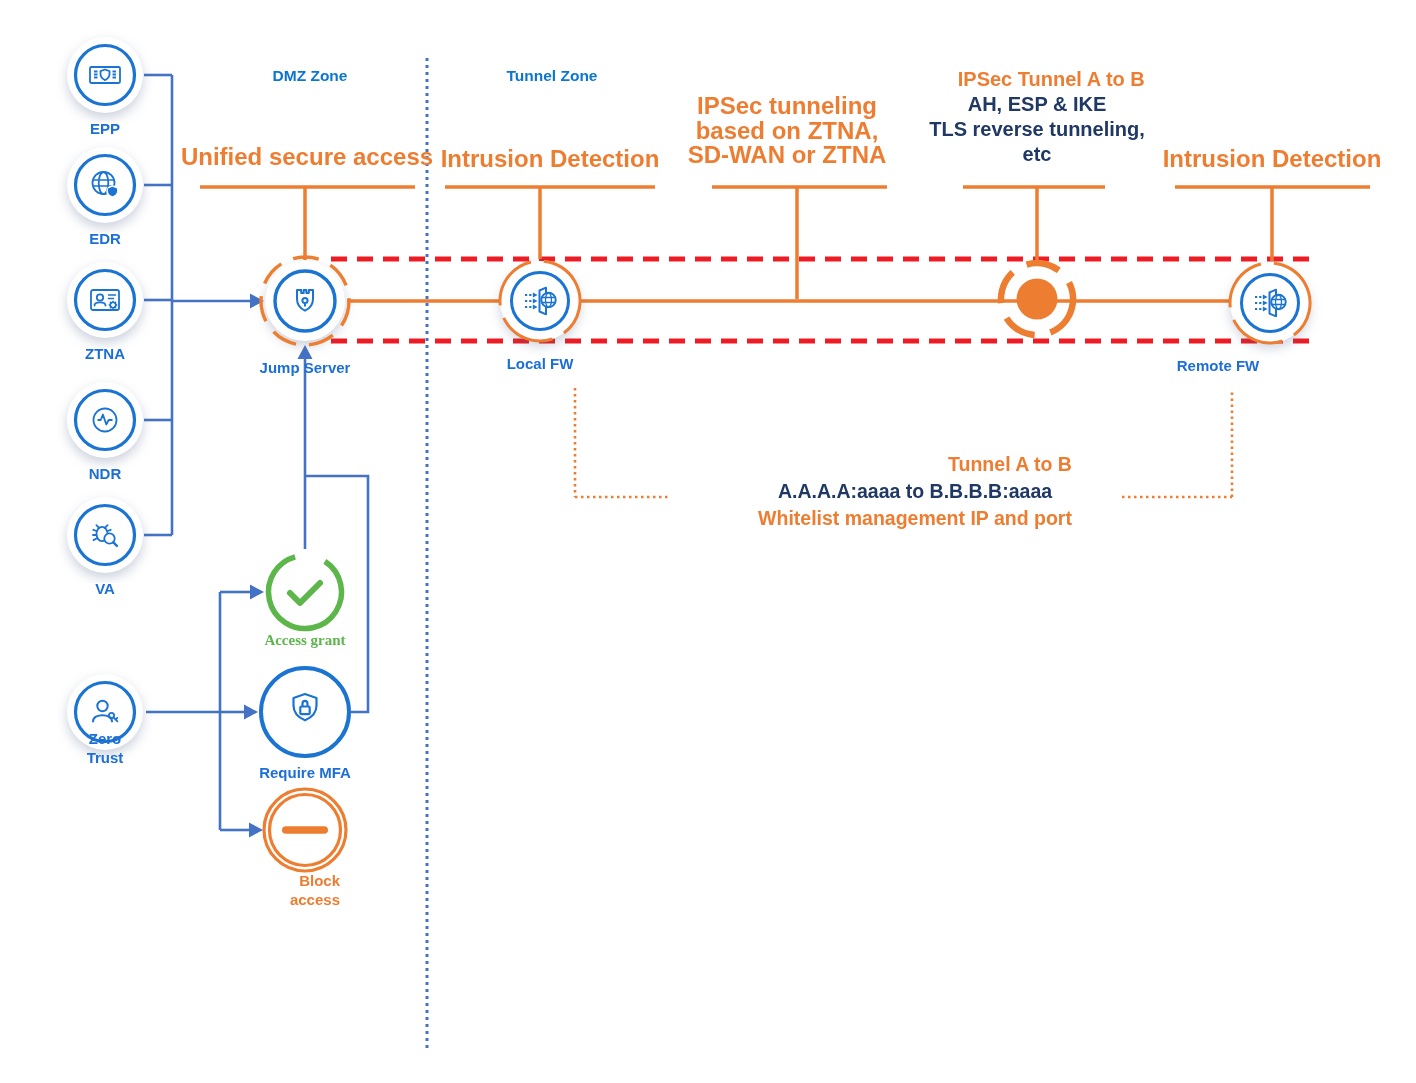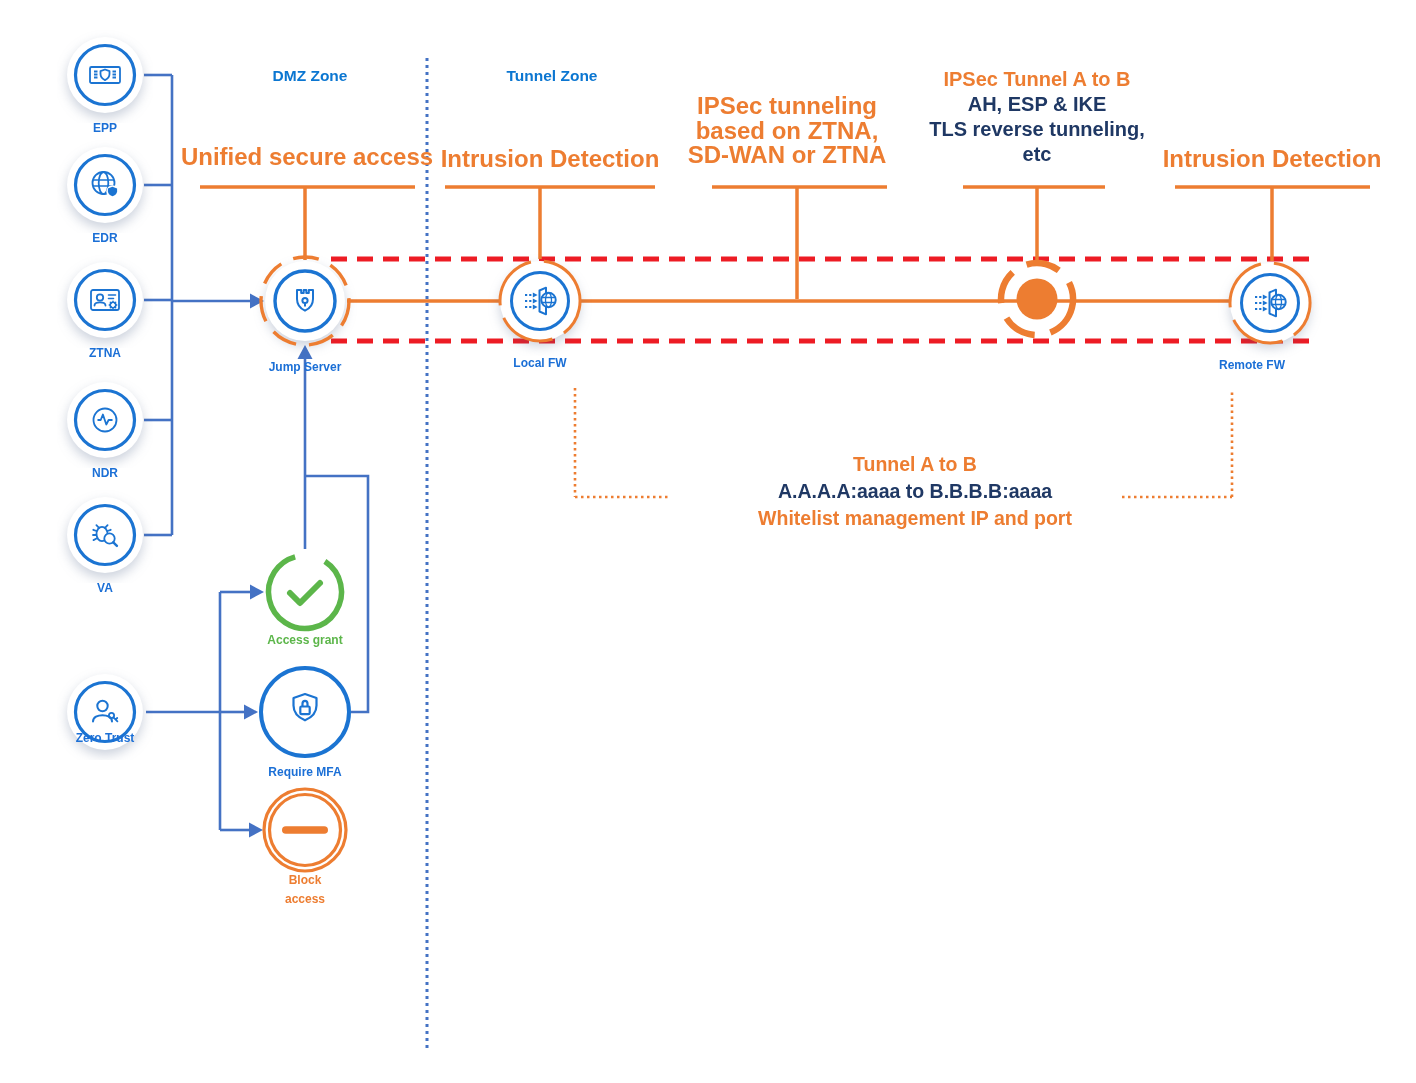--- a/index.html
+++ b/index.html
@@ -6,27 +6,27 @@
     --orange:#ED7D31; --blue:#1B74D2; --connector:#4472C4; --red:#ED1C24;
     --navy:#1F3864; --green:#5CB64A; --zoneblue:#0B76D1; --labelblue:#1B6FD6;
   }
   html,body{margin:0;padding:0;background:#fff;}
   .stage{position:relative;width:1416px;height:1083px;background:#ffffff;overflow:hidden;
          font-family:"Liberation Sans",sans-serif;font-weight:bold;padding-left:8px;}
   svg{display:block}
   .layer{position:absolute;left:0;top:0;}
   .node{position:absolute;}
   .lbl{position:absolute;transform:translateX(-50%);text-align:center;white-space:nowrap;
-       color:var(--labelblue);font-size:12px;line-height:19px;}
+       color:var(--labelblue);font-size:15px;line-height:19px;}
   .lbl.wrap{white-space:normal;}
   .zone{color:var(--zoneblue);font-size:15.5px;}
   .ann{color:var(--orange);font-size:24px;line-height:24.5px;}
   .navy{color:var(--navy);}
-  .green{color:var(--green);}
-  .orangetxt{color:var(--orange);}
+  .green{color:var(--green);font-family:Liberation Serif, serif;}
+  .orangetxt{color:var(--orange);text-align:right;}
   .big{font-size:20px;line-height:25px;}
   .tunneltxt{font-size:19.5px;line-height:27px;}
   .shadowed{filter:drop-shadow(0 5px 6px rgba(70,90,130,.28));}
 </style>
 </head>
 <body>
 
 <div class="stage">
 
   <svg class="layer" width="1416" height="1083">
@@ -269,21 +269,21 @@
           <polygon points="11.8,15.6 16.6,18 11.8,20.4"></polygon>
           <polygon points="11.8,21.6 16.6,24 11.8,26.4"></polygon>
         </g>
         <path d="M18.5,7.5 l6.5,-2.8 v26.6 l-6.5,-2.8 z" fill="#fff" stroke="var(--blue)" stroke-width="2" stroke-linejoin="round"></path>
         <circle cx="27.5" cy="17" r="7.2" fill="#fff" stroke="var(--blue)" stroke-width="2"></circle>
         <ellipse cx="27.5" cy="17" rx="3" ry="7.2" fill="none" stroke="var(--blue)" stroke-width="1.3"></ellipse>
         <path d="M20.6,14.5 h13.8 M20.6,19.5 h13.8" stroke="var(--blue)" stroke-width="1.3" fill="none"></path>
       </g>
     </svg>
   </div>
-  <div class="lbl" style="left:1252px;top:356px">Remote FW</div>
+  <div class="lbl" style="left:1218px;top:356px">Remote FW</div>
 
   <div class="node" style="left:263px;top:550px">
     <svg width="84" height="84" viewBox="0 0 84 84">
       <circle cx="42" cy="42" r="36.5" fill="none" stroke="var(--green)" stroke-width="5.5" stroke-dasharray="198 32" transform="rotate(-57 42 42)"></circle>
       <path d="M27,43 l10,10 l20,-20" fill="none" stroke="var(--green)" stroke-width="6" stroke-linecap="round" stroke-linejoin="round"></path>
     </svg>
   </div>
   <div class="lbl green" style="left:305px;top:631px">Access grant</div>
 
   <div class="node" style="left:257px;top:664px">

